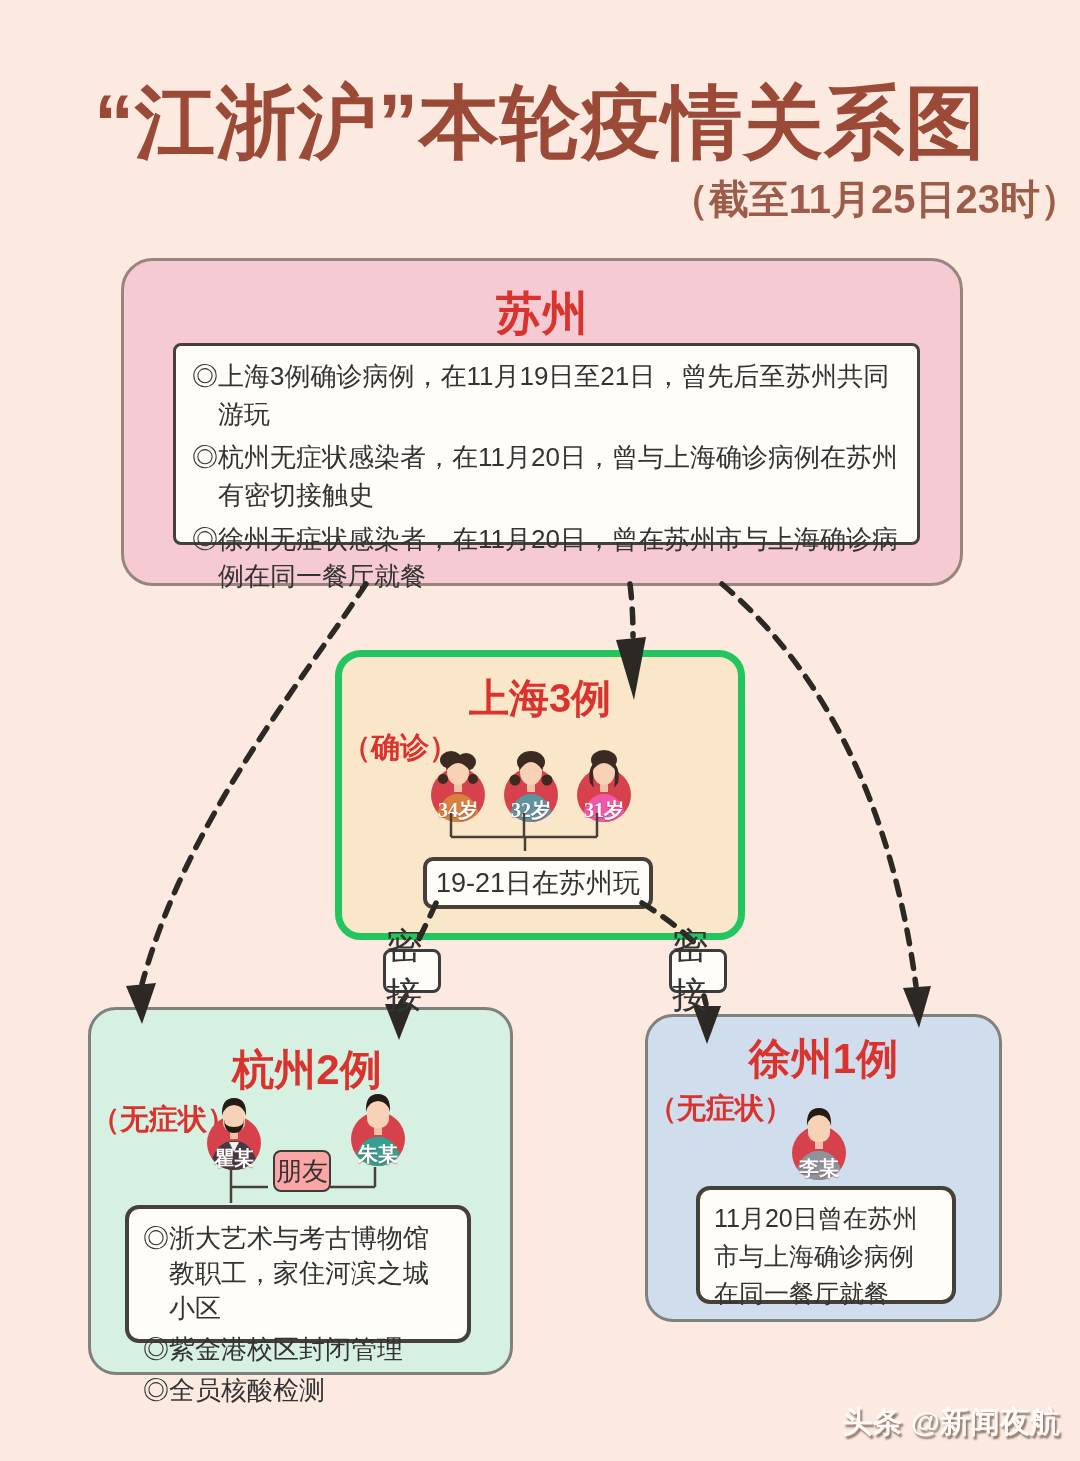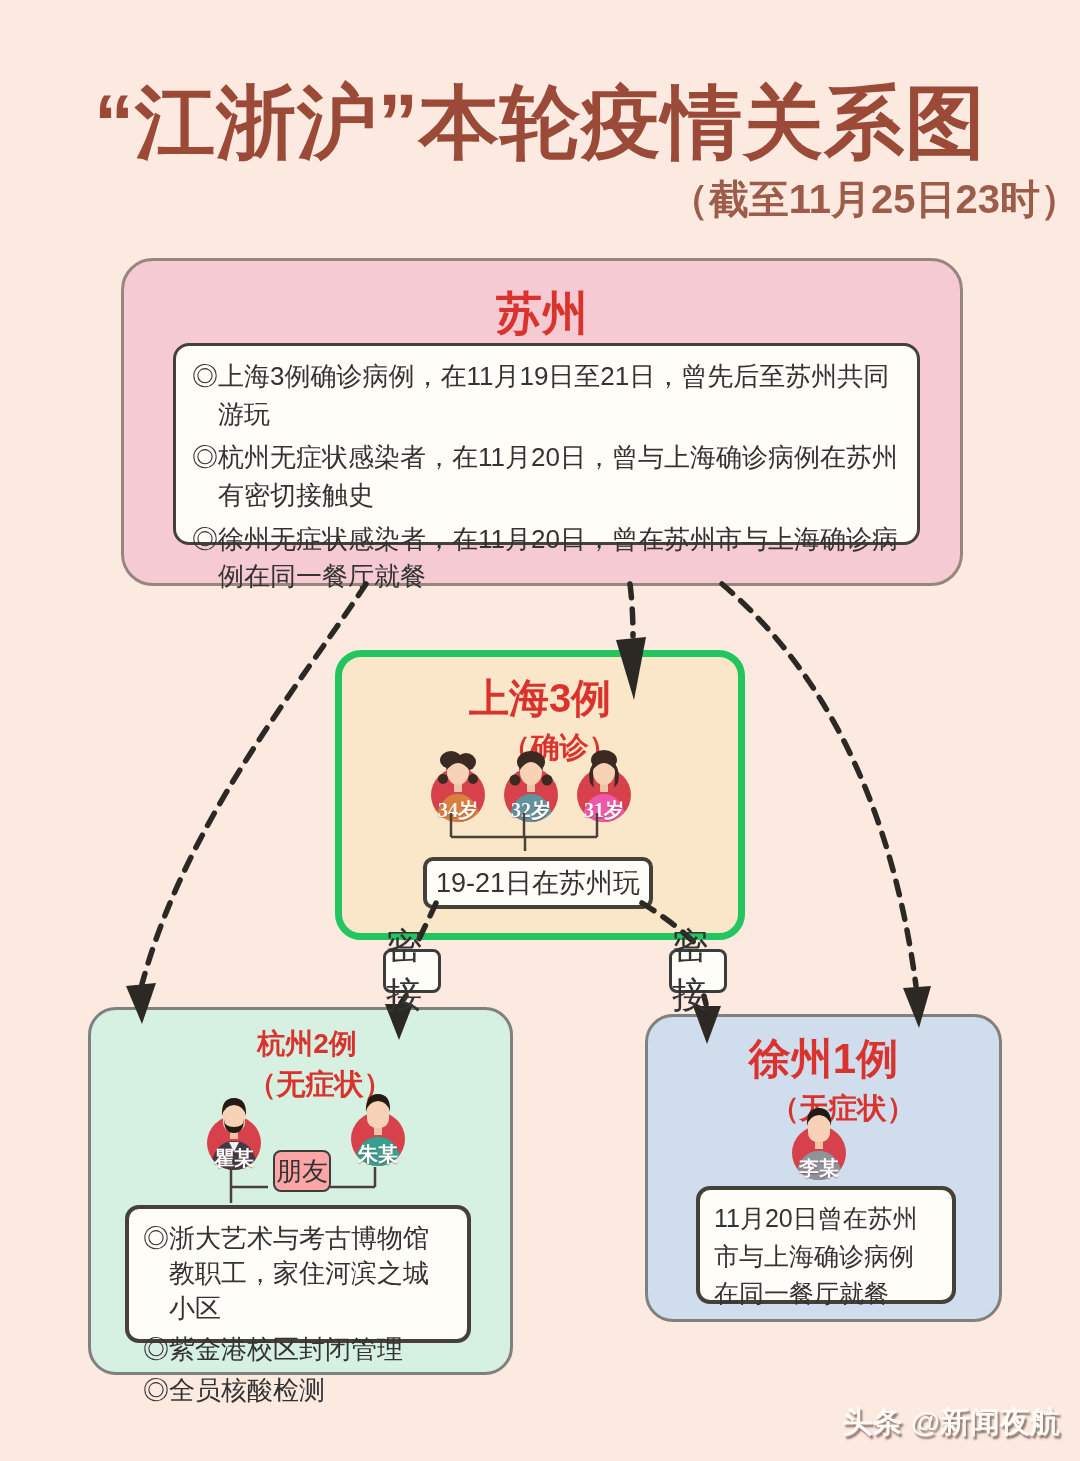--- a/index.html
+++ b/index.html
@@ -6,41 +6,41 @@
   body { background:#fceae1; font-family:"Liberation Sans", sans-serif; }
   #canvas { position:relative; width:1080px; height:1461px; background:#fceae1; overflow:hidden; margin:0 auto; }
 
   .page-title { position:absolute; top:70px; left:0; width:1080px; text-align:center;
     font-size:80px; font-weight:900; color:#9c4a38; letter-spacing:1px; }
   .page-subtitle { position:absolute; top:172px; left:0; width:1080px; text-align:right;
     font-size:40px; font-weight:700; color:#9d5c49; }
 
   .box { position:absolute; border-radius:28px; }
   .box-title { text-align:center; font-weight:800; color:#da332e; }
-  .box-subtitle { text-align:center; font-weight:800; color:#da332e;padding-left:39px; }
+  .box-subtitle { text-align:left; font-weight:800; color:#da332e; }
 
   #suzhou-box { left:121px; top:258px; width:842px; height:328px;
     background:#f5cad2; border:3px solid #96867e; border-radius:32px; }
   #suzhou-box .box-title { margin-top:22px; font-size:46px; }
-  .white-panel { background:#fffdf8; border:3px solid #454039; border-radius:16px; color:#333; }
+  .white-panel { background:#fffdf8; border:3px solid #454039; border-radius:8px; color:#333; }
   #suzhou-panel { position:absolute; left:49px; top:82px; width:747px; height:202px; padding:12px 16px 10px 16px;
     font-size:26px; line-height:1.45; }
   .bullets p { padding-left:1em; text-indent:-1em; margin-bottom:6px; }
 
   #shanghai-box { left:335px; top:650px; width:410px; height:290px;
     background:#fae7ca; border:7px solid #22c55e; border-radius:26px; }
   #shanghai-box .box-title { margin-top:14px; font-size:40px; }
   #shanghai-box .box-subtitle { margin-top:2px; font-size:29px; }
   #shanghai-note { position:absolute; left:81px; top:200px; width:230px; height:52px;
     border-width:4px; border-radius:10px; display:flex; align-items:center; justify-content:center;
     font-size:27px; font-weight:500; }
 
   #hangzhou-box { left:88px; top:1007px; width:425px; height:368px;
     background:#d6f0e2; border:3px solid #808080; }
-  #hangzhou-box .box-title { margin-top:15px; font-size:28px;padding-left:13px; }
+  #hangzhou-box .box-title { margin-top:32px; font-size:42px;padding-left:13px; }
   #hangzhou-box .box-subtitle { margin-top:2px; font-size:29px; }
   #hangzhou-panel { position:absolute; left:34px; top:195px; width:346px; height:138px; padding:12px 14px;
     border-width:4px; border-radius:14px; font-size:26px; line-height:1.35; }
 
   #xuzhou-box { left:645px; top:1014px; width:357px; height:308px;
     background:#cfddec; border:3px solid #808080; }
   #xuzhou-box .box-title { margin-top:14px; font-size:42px; }
   #xuzhou-box .box-subtitle { margin-top:2px; font-size:29px; }
   #xuzhou-note { position:absolute; left:48px; top:169px; width:260px; height:118px; padding:10px 14px;
     border-width:4px; border-radius:14px; font-size:25px; line-height:1.5; }

